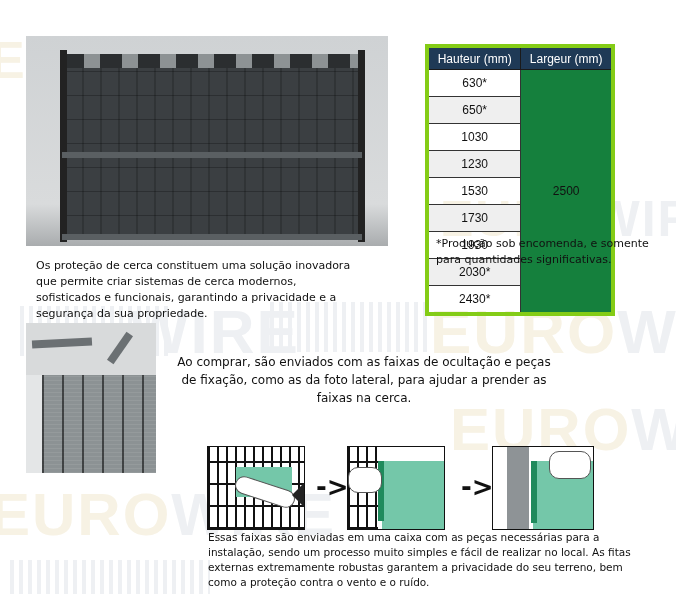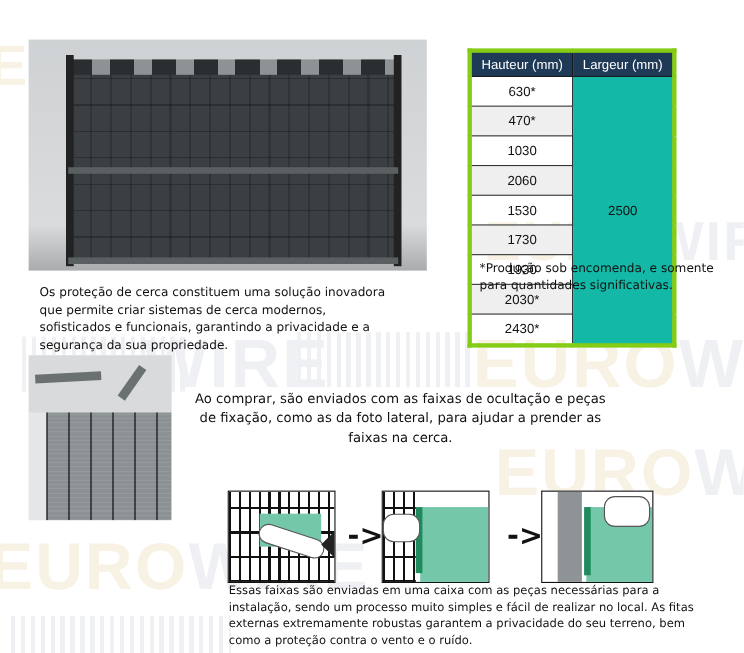--- a/index.html
+++ b/index.html
@@ -43,21 +43,21 @@
     font-family:"Liberation Sans", sans-serif; font-size:12px;
   }
   .spec-table th {
     background:#1f3a56; color:#fff; font-weight:normal; height:21px; padding:0;
     border:1px solid #1a1a1a;
   }
   .spec-table td {
     text-align:center; height:18px; padding:4px; border:1px solid #333;
   }
   .spec-table tr:nth-child(even) td.h { background:#efefef; }
-  .spec-table td.w { background:#14b8a6; vertical-align:middle; }
+  .spec-table td.w { background:#15803d; vertical-align:middle; }
   .note {
     position:absolute; left:436px; top:236px; width:230px;
     font-size:11px; line-height:16px;
   }
   .para { position:absolute; font-size:11px; line-height:16px; }
   .p1 { left:36px; top:258px; width:320px; }
   .p2 { left:174px; top:353px; width:380px; font-size:12px; line-height:18px;text-align:center; }
   .p3 { left:208px; top:530px; width:430px; font-size:10.5px; line-height:15px; }
 
   .photo-acc {
@@ -116,27 +116,27 @@
       <th>Hauteur (mm)</th>
       <th>Largeur (mm)</th>
     </tr>
   </thead>
   <tbody>
     <tr>
         <td class="h">630*</td>
         <td class="w" rowspan="9">2500</td>
       </tr>
     <tr>
-        <td class="h">470*</td>
+        <td class="h">650*</td>
       </tr>
     <tr>
         <td class="h">1030</td>
       </tr>
     <tr>
-        <td class="h">2060</td>
+        <td class="h">1230</td>
       </tr>
     <tr>
         <td class="h">1530</td>
       </tr>
     <tr>
         <td class="h">1730</td>
       </tr>
     <tr>
         <td class="h">1930</td>
       </tr>

